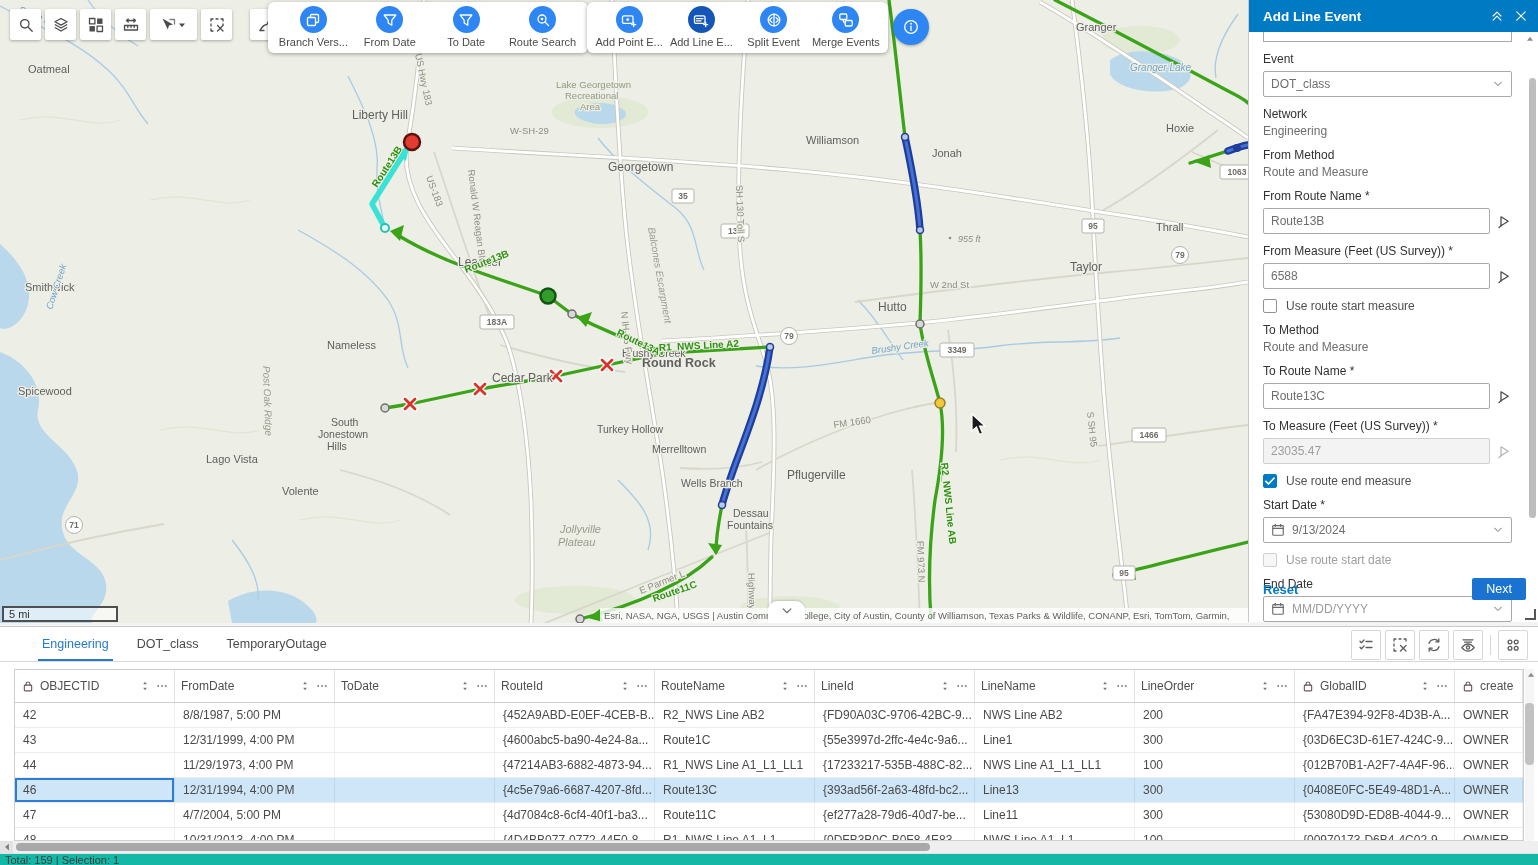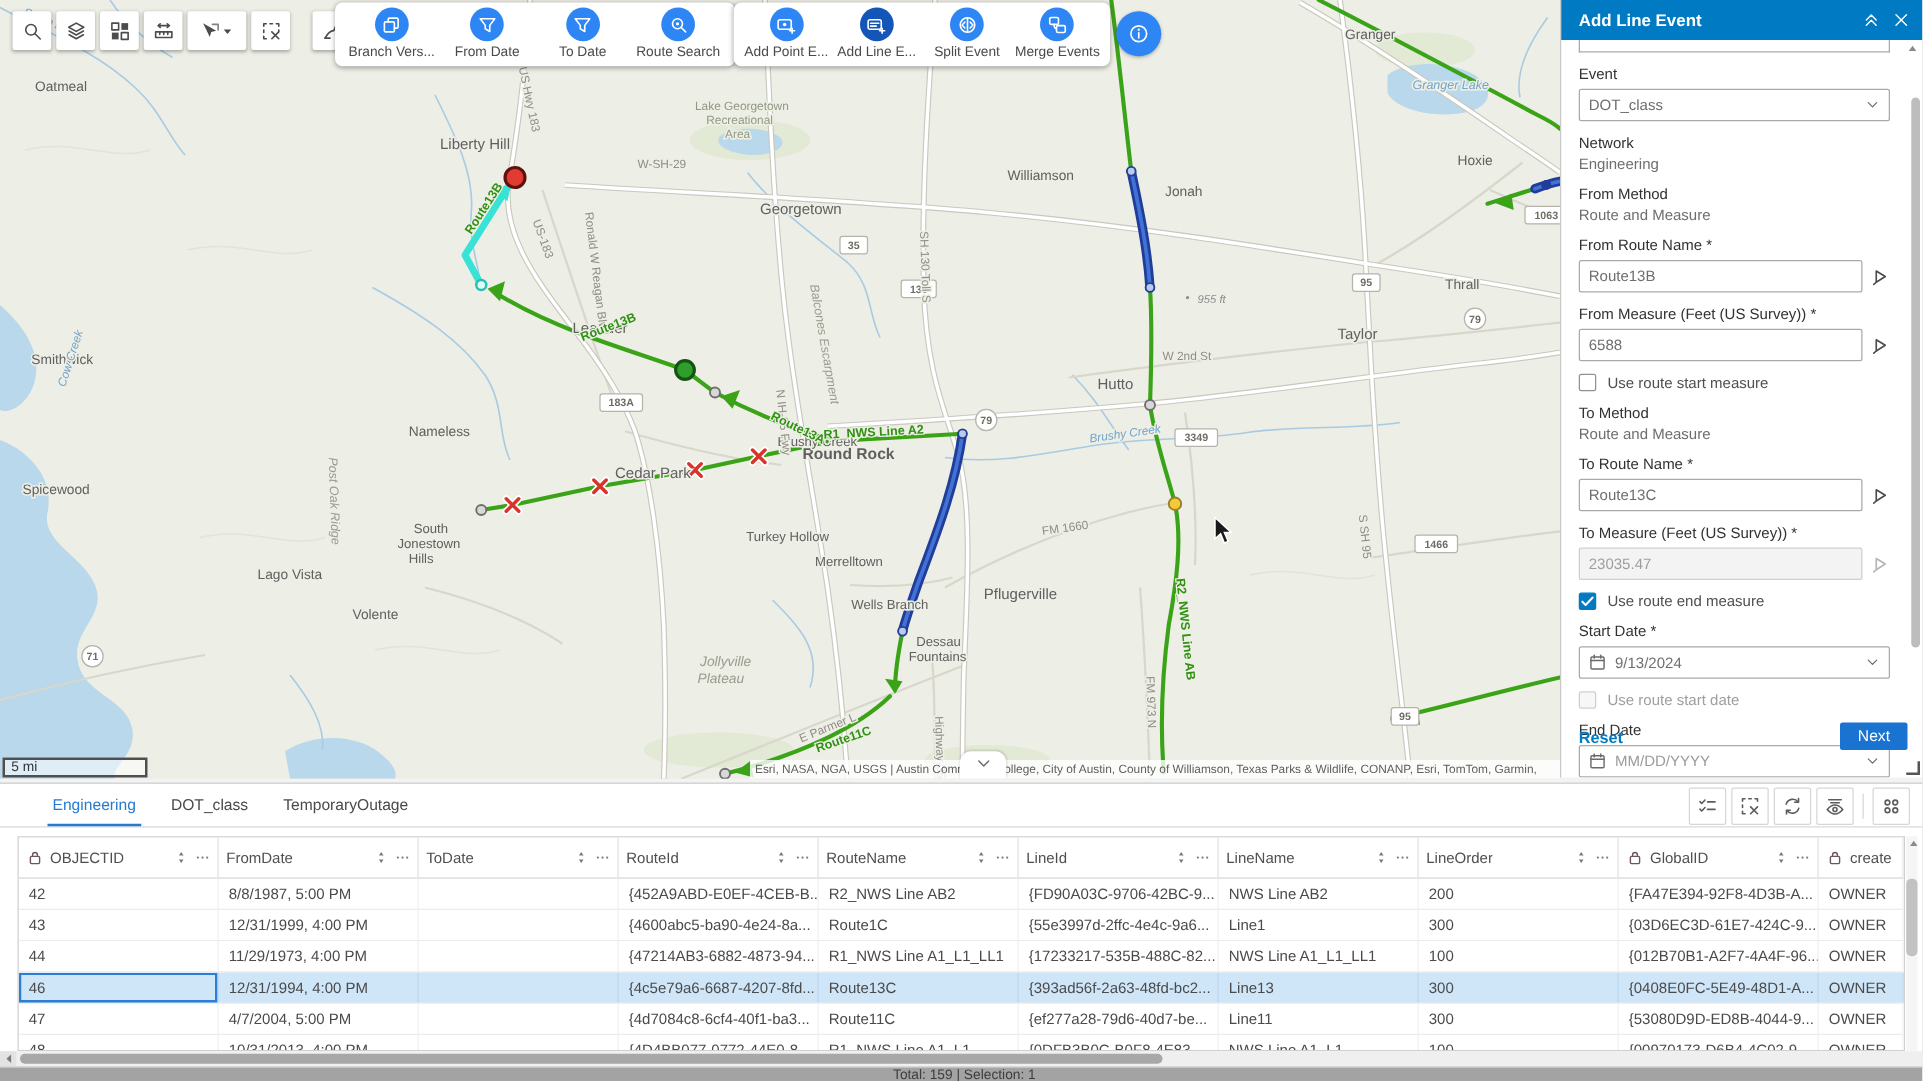--- a/index.html
+++ b/index.html
@@ -107,21 +107,21 @@
   .trow.selected{background:var(--sel-row,#cfe5f8);}
   .tcell{font-size:12px;color:#4a4a4a;display:flex;align-items:center;padding:0 8px;border-right:1px solid #f0f0f0;box-sizing:border-box;white-space:nowrap;overflow:hidden;}
   .trow.selected .tcell{border-right-color:#bcd7ee;}
   .tcell.focus{box-shadow:inset 0 0 0 2px #2d7cd6;}
   #v-scroll{position:absolute;right:4px;top:42px;width:9px;height:172px;background:#f5f5f5;}
   #v-thumb{position:absolute;top:34px;height:62px;width:9px;background:#c2c2c2;border-radius:4px;}
   #v-up{position:absolute;top:1px;left:0;color:#8a8a8a;}
   #h-scroll{position:absolute;left:0;top:214px;width:1538px;height:12px;background:#efefef;display:flex;align-items:center;}
   #h-left-btn{width:13px;height:12px;display:flex;align-items:center;justify-content:center;color:#7c7c7c;background:#e3e3e3;cursor:pointer;}
   #h-thumb{position:absolute;left:16px;width:914px;height:8px;background:#a8a8a8;border-radius:4px;top:2px;cursor:pointer;}
-  #status-bar{position:absolute;left:0;top:226px;width:1538px;height:13px;background:#a3a3a3;border-top:1px solid #e2e2e2;font-size:11px;color:#3d3d3d;padding:0px 0 0 5px;box-sizing:border-box;line-height:12px;text-align:center;}
+  #status-bar{position:absolute;left:0;top:226px;width:1538px;height:13px;background:#14b8a6;border-top:1px solid #e2e2e2;font-size:11px;color:#3d3d3d;padding:0px 0 0 5px;box-sizing:border-box;line-height:12px;}
 </style>
 </head>
 <body>
 
 <div id="app">
 
   <div id="map-region">
     <svg id="map-svg" width="1248" height="623" viewBox="0 0 1248 623">
 
       <path class="contour" d="M20,120 C60,110 90,130 120,120"></path>

